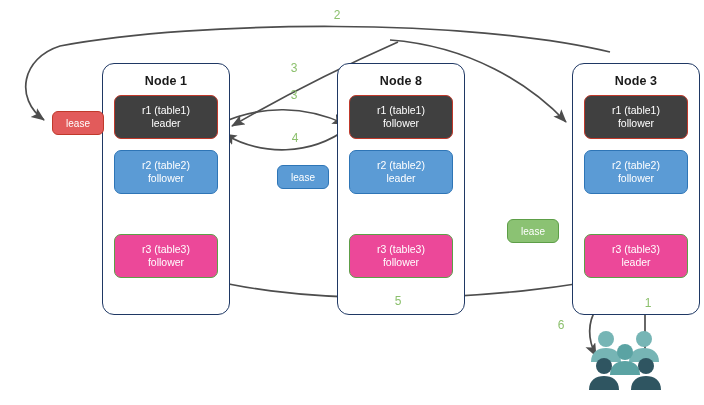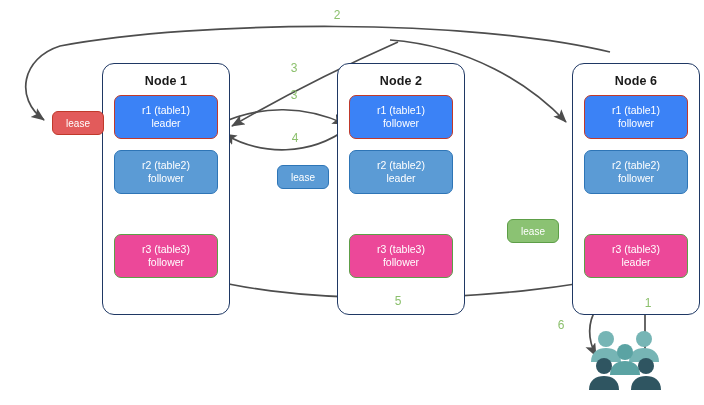--- a/index.html
+++ b/index.html
@@ -48,21 +48,21 @@
     border-radius: 7px;
     display: flex;
     flex-direction: column;
     align-items: center;
     justify-content: center;
     color: #ffffff;
     font-size: 10.5px;
     line-height: 13.5px;
     text-align: center;
   }
-  .replica.r1 { background: #3b82f6; border: 1.4px solid #c0392b; }
+  .replica.r1 { background: #404040; border: 1.4px solid #c0392b; }
   .replica.r2 { background: #5b9bd5; border: 1.4px solid #2e75b6; }
   .replica.r3 { background: #ec4899; border: 1.4px solid #5d9e47; margin-top: 40px; }
 
   
   .lease {
     position: absolute;
     border-radius: 6px;
     color: #ffffff;
     font-size: 10px;
     display: flex;
@@ -128,37 +128,37 @@
       <span>r2 (table2)</span>
       <span>follower</span>
     </div>
     <div class="replica r3">
       <span>r3 (table3)</span>
       <span>follower</span>
     </div>
   </div>
 
   <div class="node" style="left:337px; top:63px;">
-    <div class="node-title">Node 2</div>
+    <div class="node-title">Node 8</div>
     <div class="replica r1">
       <span>r1 (table1)</span>
       <span>follower</span>
     </div>
     <div class="replica r2">
       <span>r2 (table2)</span>
       <span>leader</span>
     </div>
     <div class="replica r3">
       <span>r3 (table3)</span>
       <span>follower</span>
     </div>
   </div>
 
   <div class="node" style="left:572px; top:63px;">
-    <div class="node-title">Node 6</div>
+    <div class="node-title">Node 3</div>
     <div class="replica r1">
       <span>r1 (table1)</span>
       <span>follower</span>
     </div>
     <div class="replica r2">
       <span>r2 (table2)</span>
       <span>follower</span>
     </div>
     <div class="replica r3">
       <span>r3 (table3)</span>

